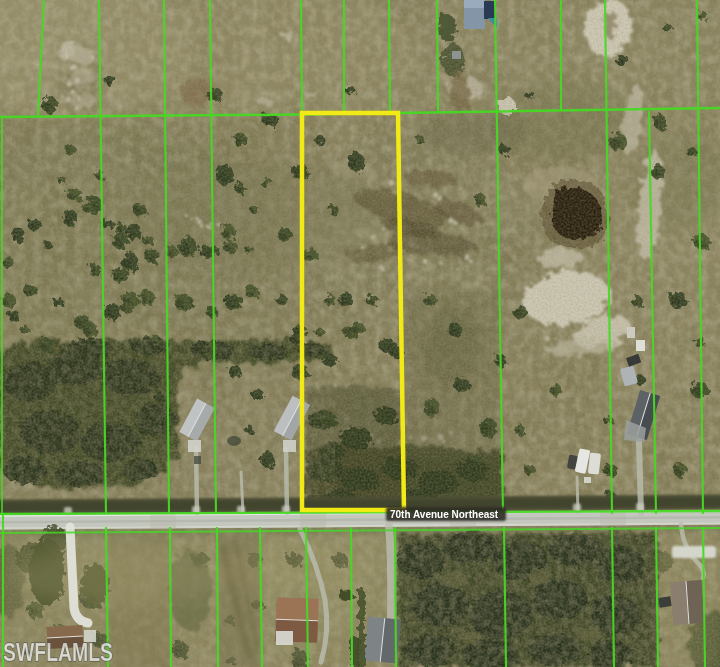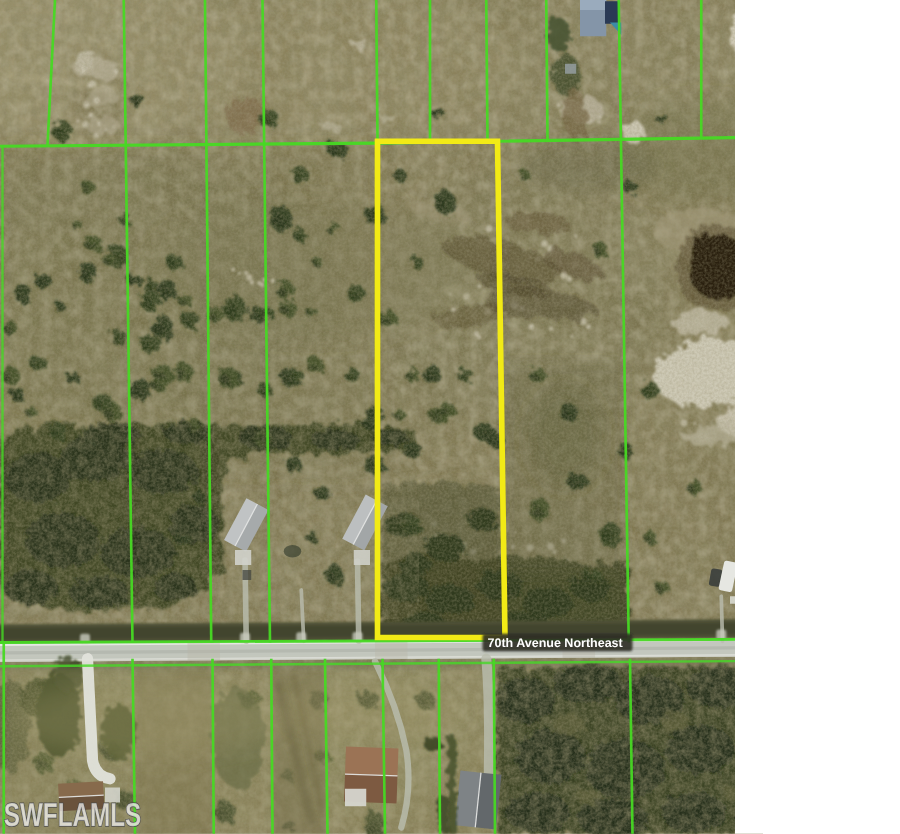--- a/index.html
+++ b/index.html
@@ -1,15 +1,15 @@
 <!DOCTYPE html>
 <html><head><meta charset="utf-8">
 <style>
 html,body{margin:0;padding:0;}
-#wrap{position:relative;width:588px;height:667px;overflow:hidden;}
+#wrap{position:relative;width:720px;height:667px;overflow:hidden;}
 svg{display:block}
 </style></head>
 <body>
 <div id="wrap">
 <svg width="720" height="667" viewBox="0 0 720 667">
 <defs>
 <filter id="b1" x="-30%" y="-30%" width="160%" height="160%">
           <feGaussianBlur stdDeviation="1"></feGaussianBlur>
         </filter>
 <filter id="b2" x="-40%" y="-40%" width="180%" height="180%">

